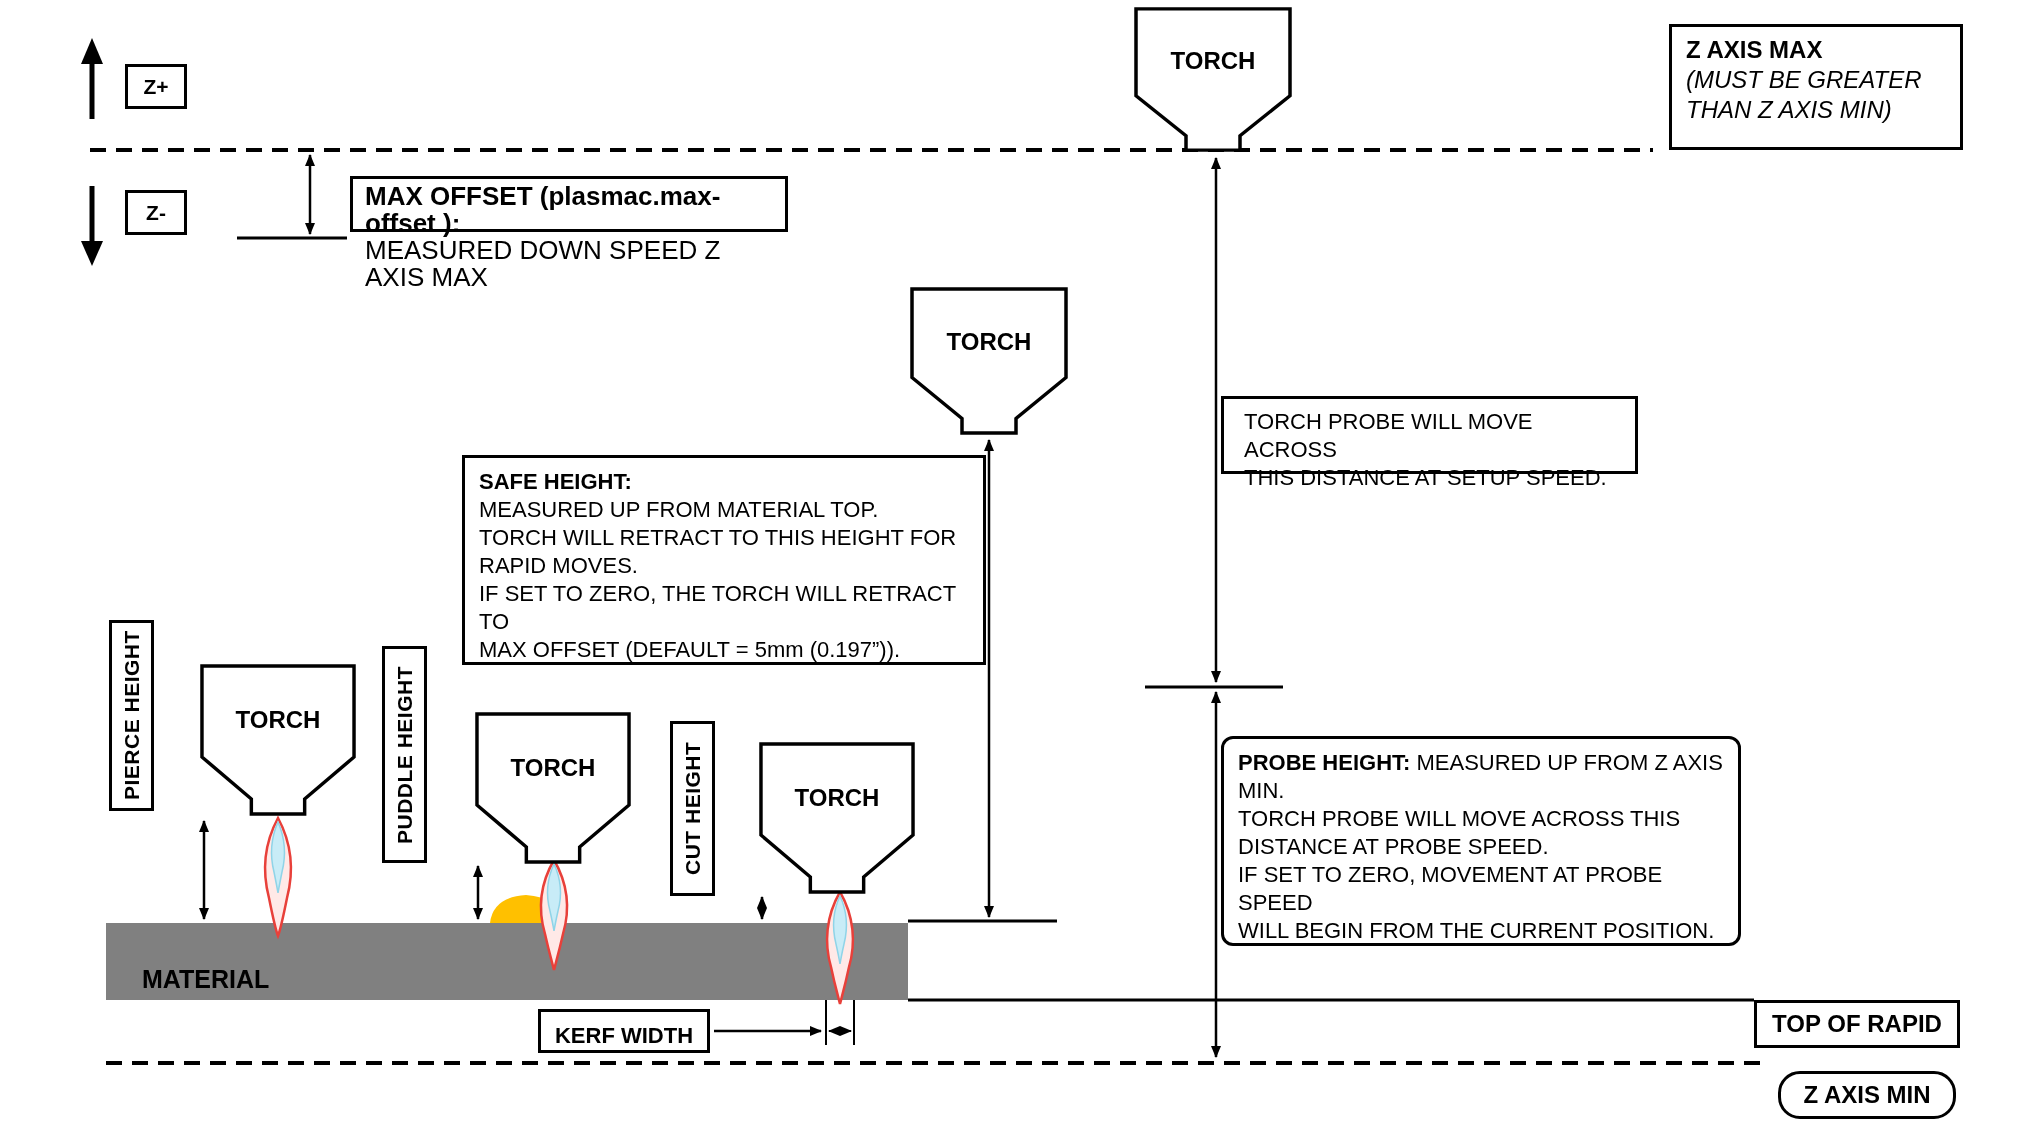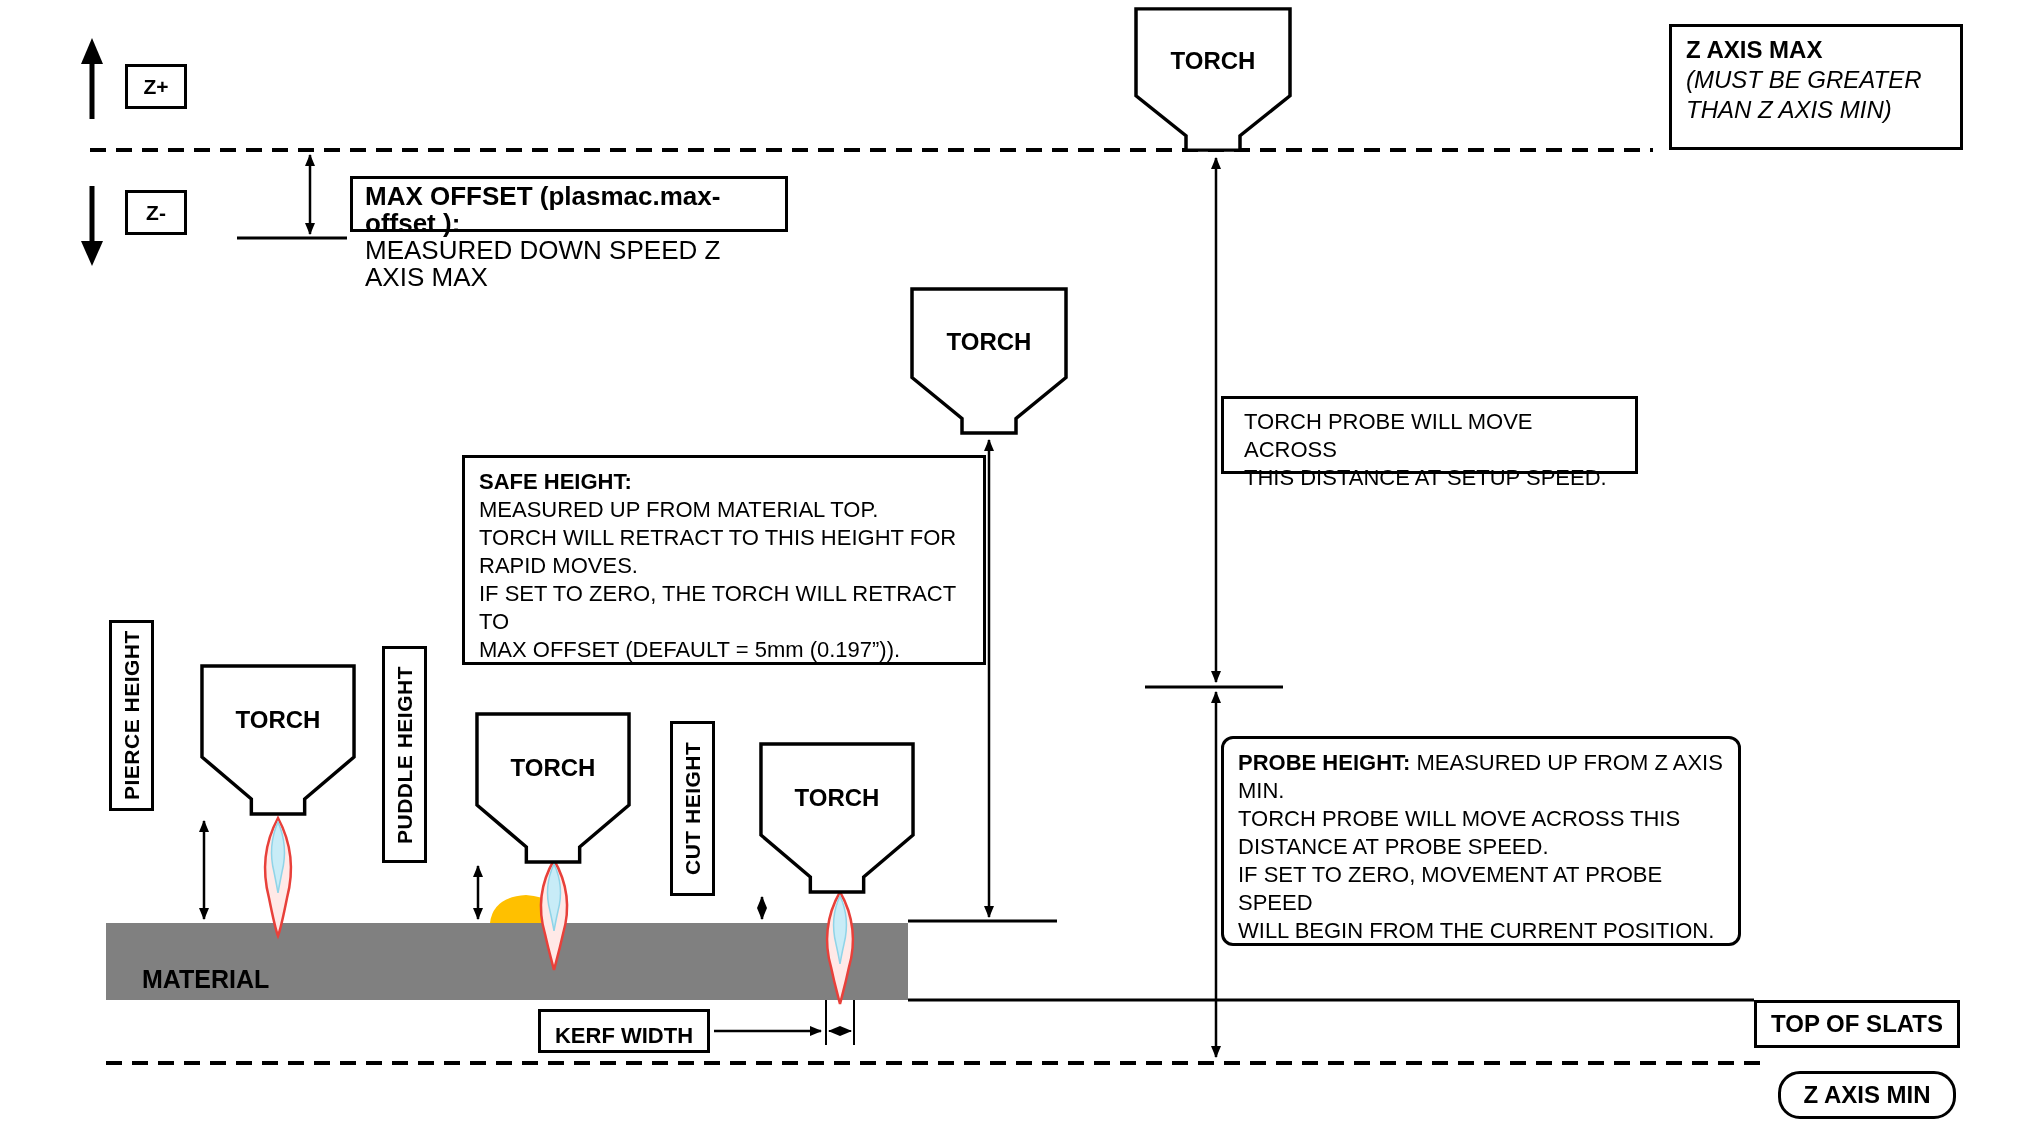--- a/index.html
+++ b/index.html
@@ -217,21 +217,21 @@
 DISTANCE AT PROBE SPEED.
 IF SET TO ZERO,  MOVEMENT AT PROBE SPEED
 WILL BEGIN FROM THE CURRENT POSITION.</span></div>
   </div>
 
   <div class="tbox center" id="box-kerf">
     <span>KERF WIDTH</span>
   </div>
 
   <div class="tbox center" id="box-topslats">
-    <span>TOP OF SLATS</span>
+    <span>TOP OF RAPID</span>
   </div>
 
   <div class="tbox center" id="box-zaxismin">
     <span>Z AXIS MIN</span>
   </div>
 
   <div class="vlabel" id="label-pierce">
     <span>PIERCE HEIGHT</span>
   </div>
   <div class="vlabel" id="label-puddle">

